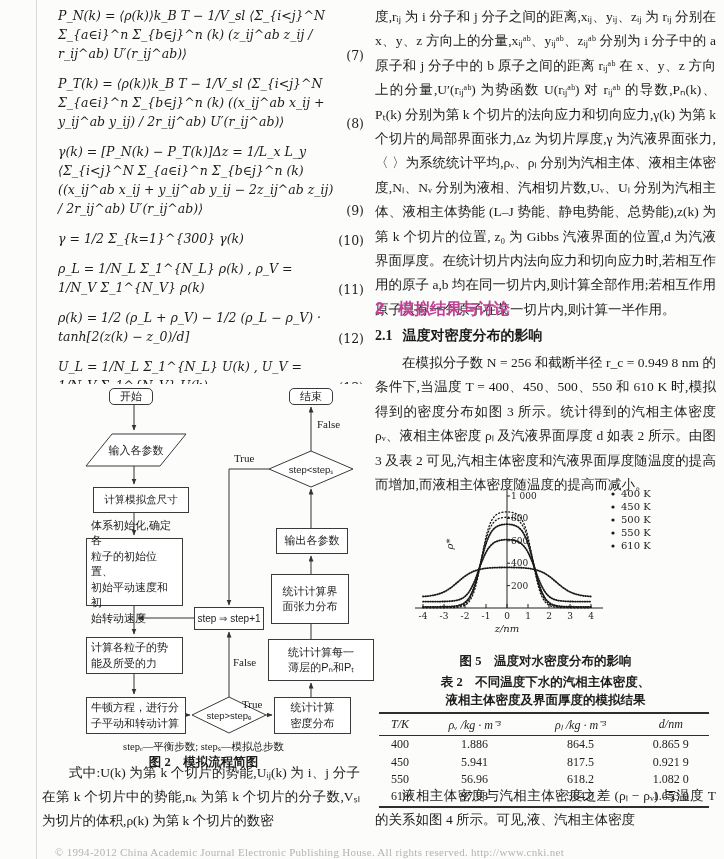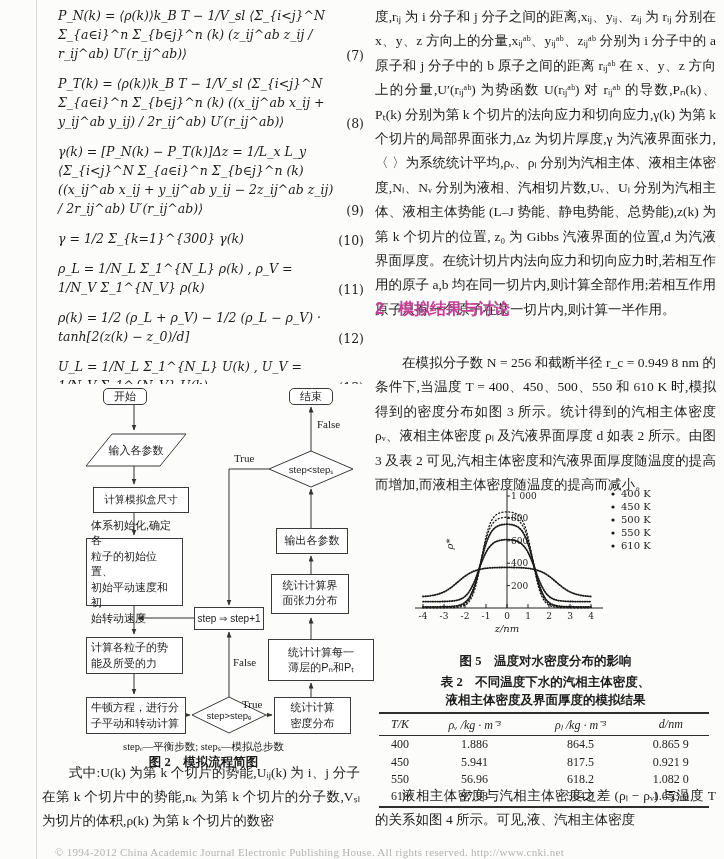--- a/index.html
+++ b/index.html
@@ -118,38 +118,38 @@
       <line x1="183" y1="309" x2="183" y2="244" stroke="#333" marker-end="url(#ah)"></line>
       <line x1="148" y1="230" x2="92" y2="230" stroke="#333" marker-end="url(#ah)"></line>
       <line x1="265" y1="309" x2="265" y2="295" stroke="#333" marker-end="url(#ah)"></line>
       <line x1="265" y1="251" x2="265" y2="230" stroke="#333" marker-end="url(#ah)"></line>
       <line x1="265" y1="186" x2="265" y2="168" stroke="#333" marker-end="url(#ah)"></line>
       <line x1="265" y1="140" x2="265" y2="101" stroke="#333" marker-end="url(#ah)"></line>
       <line x1="265" y1="63" x2="265" y2="19" stroke="#333" marker-end="url(#ah)"></line>
       <polyline points="223,81 183,81 183,217" fill="none" stroke="#333" marker-end="url(#ah)"></polyline>
     </svg>
 
-    <div class="fc-box round" style="left:57px;top:0;width:44px;height:17px;">开始</div>
+    <div class="fc-box round" style="left:63px;top:0;width:44px;height:17px;">开始</div>
     <div class="fc-label" style="left:40px;top:53px;width:100px;height:18px;font-size:11px;">输入各参数</div>
     <div class="fc-box" style="left:47px;top:99px;width:96px;height:26px;font-size:10.5px;">计算模拟盒尺寸</div>
     <div class="fc-box leftalign" style="left:40px;top:150px;width:97px;height:68px;">体系初始化,确定各
 粒子的初始位置、
 初始平动速度和初
 始转动速度</div>
     <div class="fc-box leftalign" style="left:40px;top:249px;width:97px;height:37px;">计算各粒子的势
 能及所受的力</div>
     <div class="fc-box leftalign" style="left:40px;top:309px;width:100px;height:37px;">牛顿方程，进行分
 子平动和转动计算</div>
     <div class="fc-box" style="left:148px;top:219px;width:70px;height:23px;font-size:10px;">step ⇒ step+1</div>
     <div class="fc-label" style="left:146px;top:319px;width:74px;height:16px;font-size:9.5px;">step&gt;stepₑ</div>
     <div class="fc-box" style="left:228px;top:309px;width:77px;height:37px;">统计计算
 密度分布</div>
     <div class="fc-box" style="left:222px;top:251px;width:106px;height:42px;">统计计算每一
 薄层的Pₙ和Pₜ</div>
-    <div class="fc-box" style="left:225px;top:186px;width:78px;height:40px;font-family:Liberation Mono, monospace;">统计计算界
+    <div class="fc-box" style="left:225px;top:186px;width:78px;height:50px;">统计计算界
 面张力分布</div>
     <div class="fc-box" style="left:230px;top:140px;width:72px;height:26px;">输出各参数</div>
     <div class="fc-label" style="left:223px;top:73px;width:84px;height:16px;font-size:9.5px;">step&lt;stepₛ</div>
     <div class="fc-box round" style="left:243px;top:0;width:44px;height:17px;">结束</div>
 
     <div class="fc-tf" style="left:196px;top:310px;">True</div>
     <div class="fc-tf" style="left:187px;top:268px;">False</div>
     <div class="fc-tf" style="left:188px;top:64px;">True</div>
     <div class="fc-tf" style="left:271px;top:30px;">False</div>
 
@@ -158,20 +158,23 @@
   </div>
 
   <div class="left-text">式中:U(k) 为第 k 个切片的势能,Uᵢⱼ(k) 为 i、j 分子在第 k 个切片中的势能,nₖ 为第 k 个切片的分子数,Vₛₗ 为切片的体积,ρ(k) 为第 k 个切片的数密</div>
 </div>
 
 <div class="right-col">
   <div class="para p1">度,rᵢⱼ 为 i 分子和 j 分子之间的距离,xᵢⱼ、yᵢⱼ、zᵢⱼ 为 rᵢⱼ 分别在 x、y、z 方向上的分量,xᵢⱼᵃᵇ、yᵢⱼᵃᵇ、zᵢⱼᵃᵇ 分别为 i 分子中的 a 原子和 j 分子中的 b 原子之间的距离 rᵢⱼᵃᵇ 在 x、y、z 方向上的分量,U′(rᵢⱼᵃᵇ) 为势函数 U(rᵢⱼᵃᵇ) 对 rᵢⱼᵃᵇ 的导数,Pₙ(k)、Pₜ(k) 分别为第 k 个切片的法向应力和切向应力,γ(k) 为第 k 个切片的局部界面张力,Δz 为切片厚度,γ 为汽液界面张力,〈 〉为系统统计平均,ρᵥ、ρₗ 分别为汽相主体、液相主体密度,Nₗ、Nᵥ 分别为液相、汽相切片数,Uᵥ、Uₗ 分别为汽相主体、液相主体势能 (L–J 势能、静电势能、总势能),z(k) 为第 k 个切片的位置, z₀ 为 Gibbs 汽液界面的位置,d 为汽液界面厚度。在统计切片内法向应力和切向应力时,若相互作用的原子 a,b 均在同一切片内,则计算全部作用;若相互作用原子只有一个原子在某一切片内,则计算一半作用。</div>
 
   <div class="h2">
     <span class="h2num">2</span><span>模拟结果与讨论</span>
+  </div>
+  <div class="h3">
+    <span class="h3num">2.1</span><span>温度对密度分布的影响</span>
   </div>
 
   <div class="para p2">在模拟分子数 N = 256 和截断半径 r_c = 0.949 8 nm 的条件下,当温度 T = 400、450、500、550 和 610 K 时,模拟得到的密度分布如图 3 所示。统计得到的汽相主体密度 ρᵥ、液相主体密度 ρₗ 及汽液界面厚度 d 如表 2 所示。由图 3 及表 2 可见,汽相主体密度和汽液界面厚度随温度的提高而增加,而液相主体密度随温度的提高而减小。</div>
 
   <div class="figure3">
     <svg id="fig3svg" viewBox="0 0 315 165" width="315" height="165">
         <line x1="22" y1="122" x2="210" y2="122" stroke="#222" stroke-width="1"></line>
         <line x1="114" y1="122" x2="114" y2="3" stroke="#222" stroke-width="1"></line>
         <line x1="30" y1="122" x2="30" y2="118" stroke="#222" stroke-width="1"></line>
         <text x="30" y="133" text-anchor="middle" font-size="9" font-family="DejaVu Serif, serif" fill="#222">-4</text>

